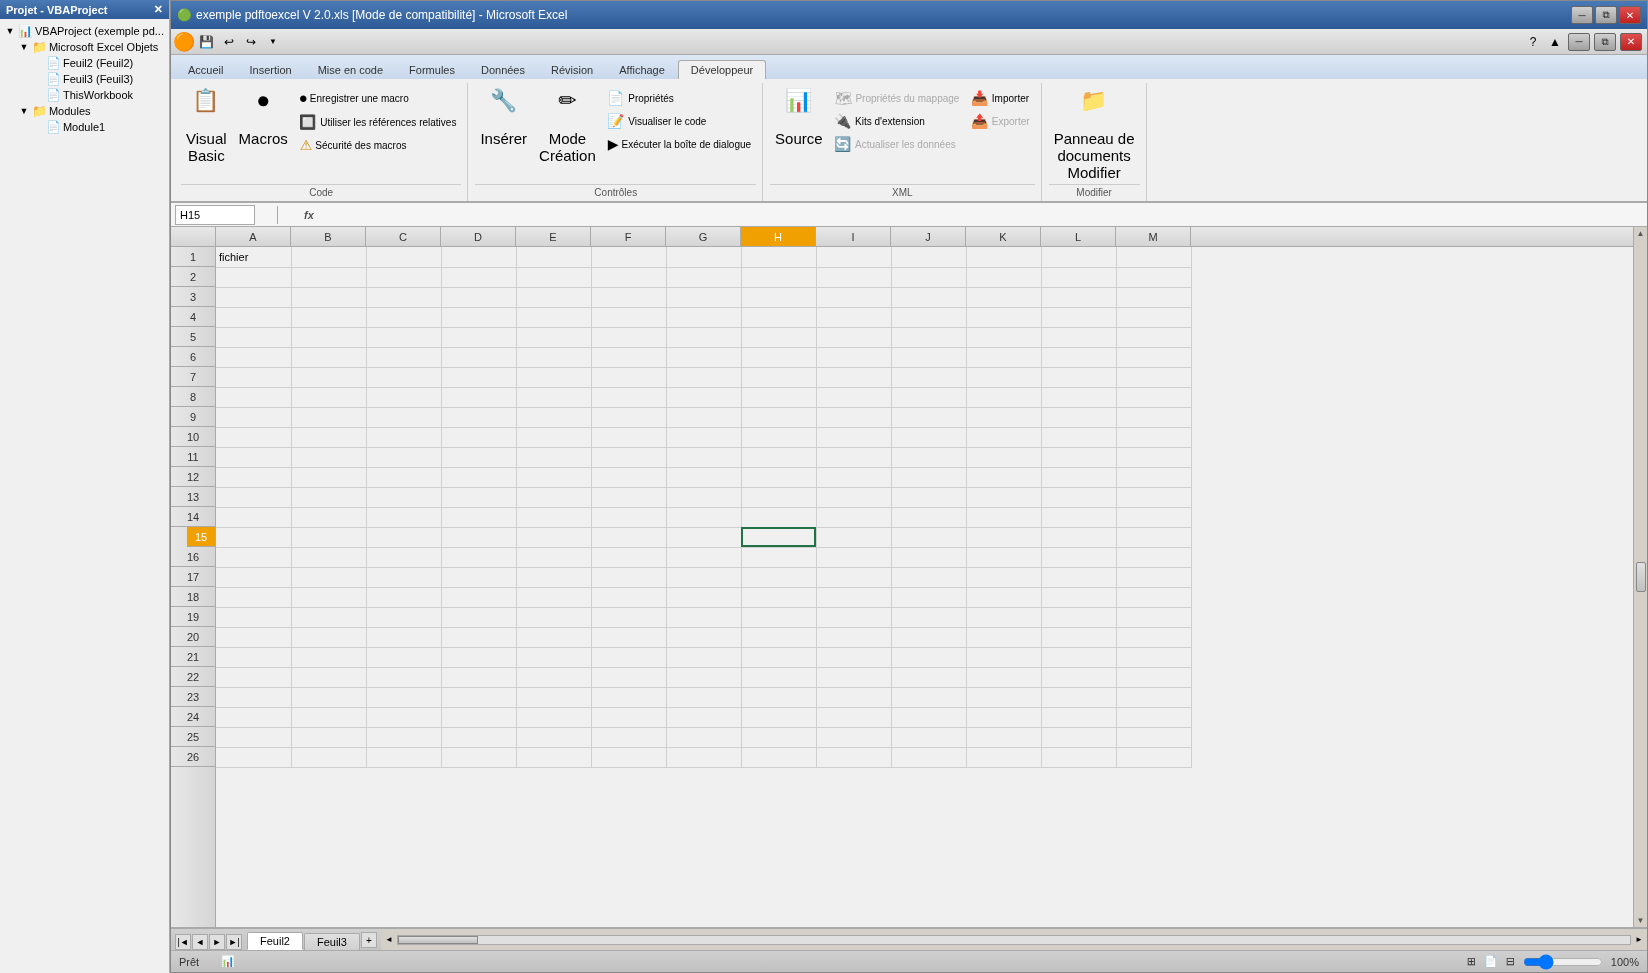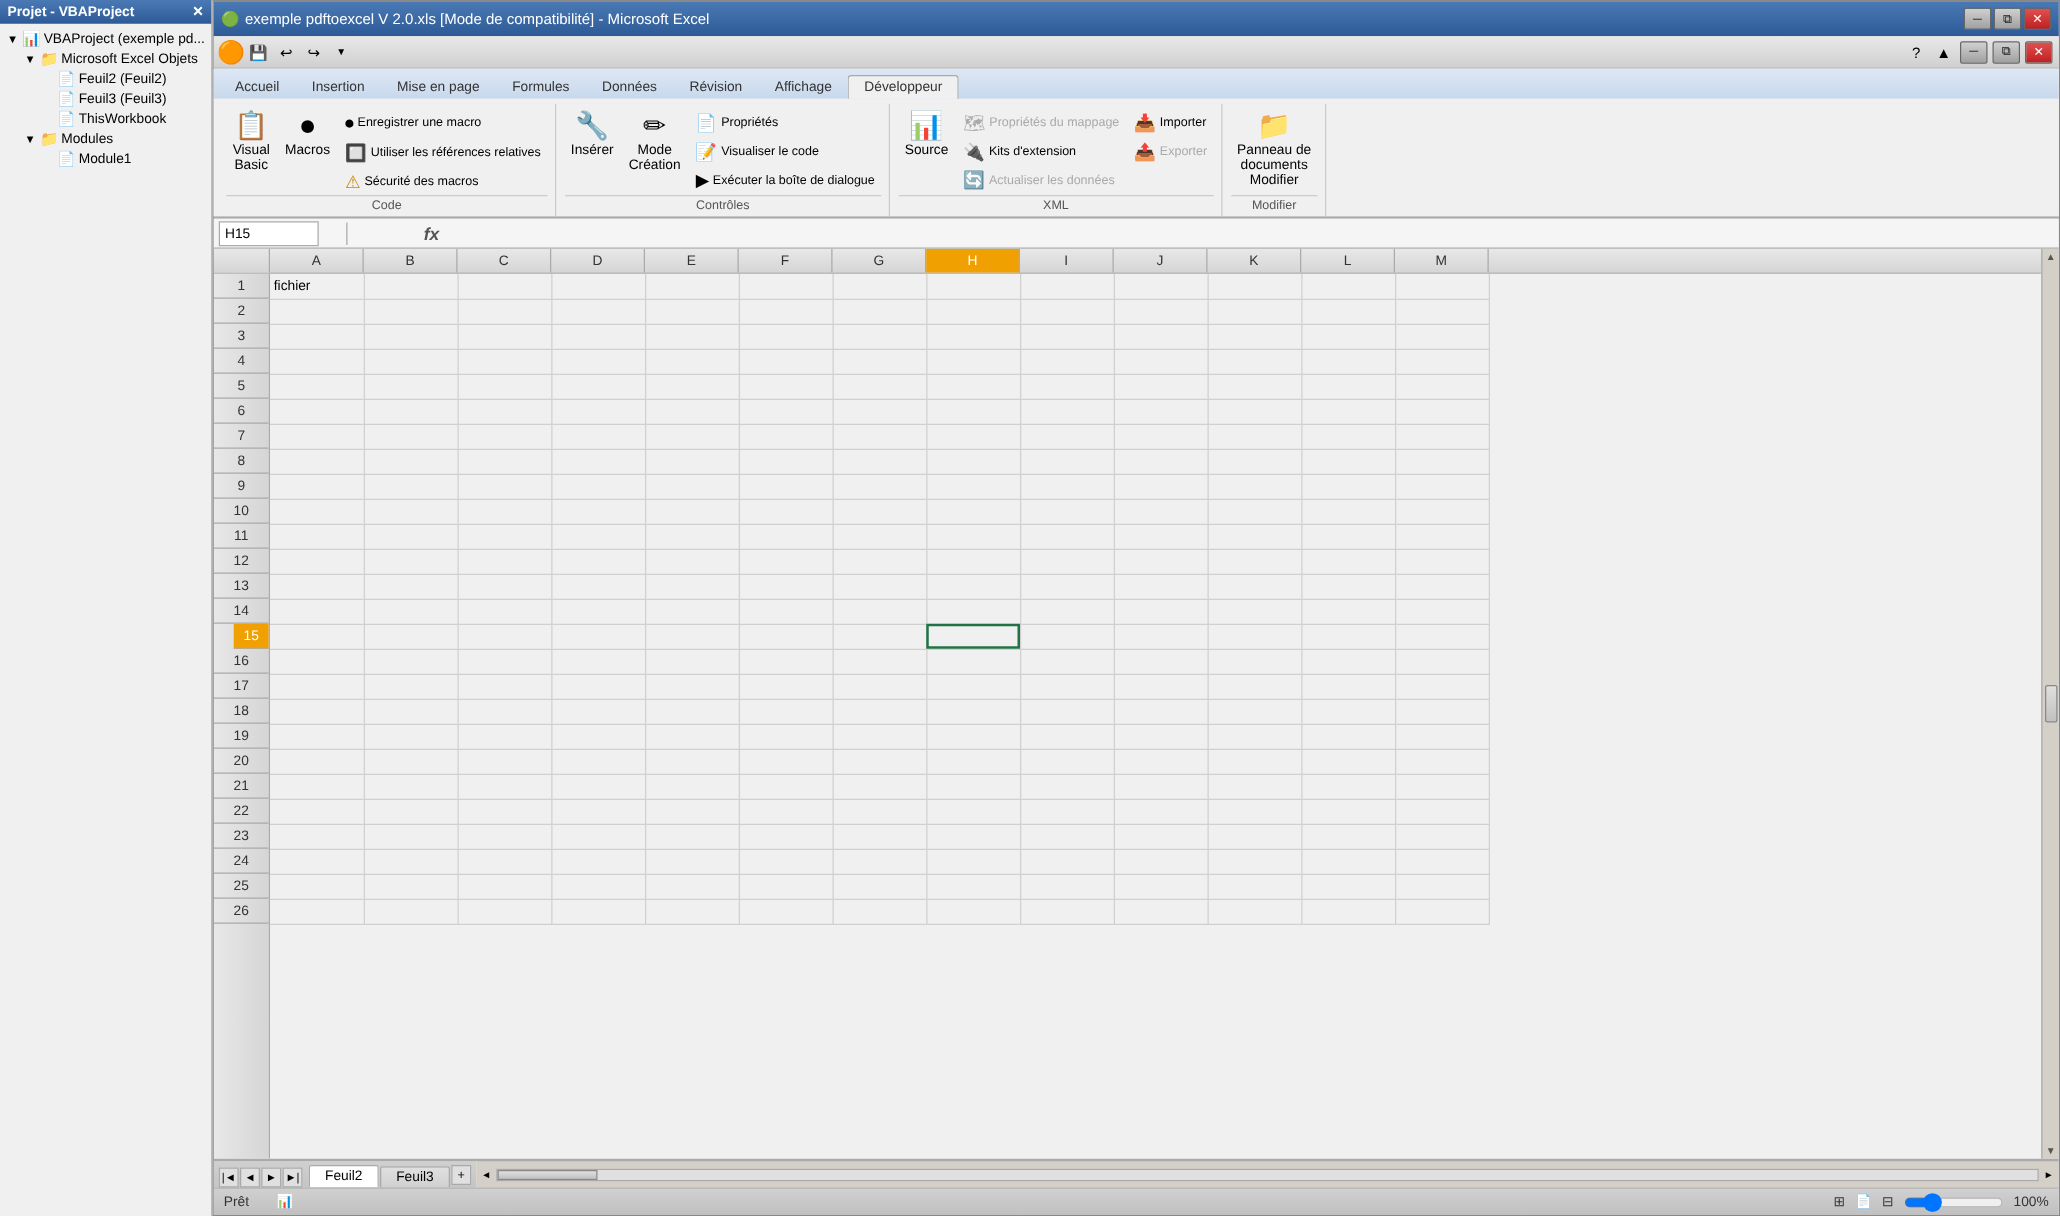--- a/index.html
+++ b/index.html
@@ -23,32 +23,32 @@
     .ribbon-tab { padding: 3px 12px; font-size: 11px; cursor: pointer; border: 1px solid transparent; border-bottom: none; border-radius: 3px 3px 0 0; background: transparent; color: #333; }
     .ribbon-tab.active { background: #f0f0f0; border-color: #aaa; color: #333; font-weight: normal; }
 
     .ribbon-content { display: flex; padding: 4px 4px 0; gap: 1px; min-height: 90px; background: #f0f0f0; }
     .ribbon-group { display: flex; flex-direction: column; border-right: 1px solid #ccc; padding: 2px 6px 0; min-width: 60px; }
     .ribbon-group-items { display: flex; gap: 2px; flex: 1; align-items: flex-start; padding-top: 2px; }
     .ribbon-group-label { text-align: center; font-size: 10px; color: #555; padding: 2px 0 3px; border-top: 1px solid #ccc; margin-top: auto; }
 
     .ribbon-btn { display: flex; flex-direction: column; align-items: center; padding: 2px 4px; cursor: pointer; border: 1px solid transparent; border-radius: 2px; min-width: 40px; }
     .ribbon-btn .icon { font-size: 22px; line-height: 1; }
-    .ribbon-btn .label { font-size: 11px; text-align: center; margin-top: 2px; white-space: nowrap; }
+    .ribbon-btn .label { font-size: 15px; text-align: center; margin-top: 18px; white-space: nowrap; }
 
     .ribbon-btn-sm { display: flex; align-items: center; gap: 3px; padding: 2px 4px; cursor: pointer; border: 1px solid transparent; border-radius: 2px; font-size: 10px; white-space: nowrap; }
     .ribbon-btn-sm .icon-sm { font-size: 14px; }
 
     .ribbon-group-items-vert { display: flex; flex-direction: column; gap: 1px; }
 
     
     .formula-bar { display: flex; align-items: center; background: #f5f5f5; border-bottom: 1px solid #aaa; height: 24px; padding: 0 4px; gap: 20px; }
     .name-box { width: 80px; border: 1px solid #aaa; padding: 1px 4px; font-size: 11px; background: white; height: 20px; }
     .formula-bar-sep { width: 1px; height: 18px; background: #aaa; margin: 0 2px; }
-    .fx-btn { font-size: 14px; color: #555; padding: 0 4px; cursor: pointer; font-style: italic; font-weight: bold; margin-left: 35px; }
+    .fx-btn { font-size: 11px; color: #555; padding: 0 4px; cursor: pointer; font-style: italic; font-weight: bold; }
     .formula-input { flex: 1; border: none; background: transparent; font-size: 11px; outline: none; }
 
     
     .left-panel { width: 170px; background: #f0f0f0; border-right: 1px solid #aaa; display: flex; flex-direction: column; position: absolute; left: 0; top: 0; bottom: 0; }
     .left-panel-header { background: linear-gradient(to bottom, #4a7ab5, #2d5a96); color: white; padding: 3px 6px; font-size: 11px; font-weight: bold; display: flex; justify-content: space-between; align-items: center; }
     .left-panel-content { padding: 4px; font-size: 11px; flex: 1; overflow: auto; }
     .tree-item { display: flex; align-items: center; gap: 2px; padding: 1px 0; cursor: pointer; }
     .tree-expand { width: 12px; text-align: center; font-size: 9px; }
     .tree-icon { font-size: 12px; }
     .tree-label { font-size: 11px; }
@@ -160,21 +160,21 @@
     <div class="qa-btn">▲</div>
     <div class="title-bar-btn" style="margin:0 1px;">─</div>
     <div class="title-bar-btn" style="margin:0 1px;">⧉</div>
     <div class="title-bar-btn close" style="margin:0 1px;">✕</div>
   </div>
 
   <div class="ribbon">
     <div class="ribbon-tabs">
       <div class="ribbon-tab">Accueil</div>
       <div class="ribbon-tab">Insertion</div>
-      <div class="ribbon-tab">Mise en page</div>
+      <div class="ribbon-tab">Mise en code</div>
       <div class="ribbon-tab">Formules</div>
       <div class="ribbon-tab">Données</div>
       <div class="ribbon-tab">Révision</div>
       <div class="ribbon-tab">Affichage</div>
       <div class="ribbon-tab active">Développeur</div>
     </div>
     <div class="ribbon-content">
 
       <div class="ribbon-group">
         <div class="ribbon-group-items">

